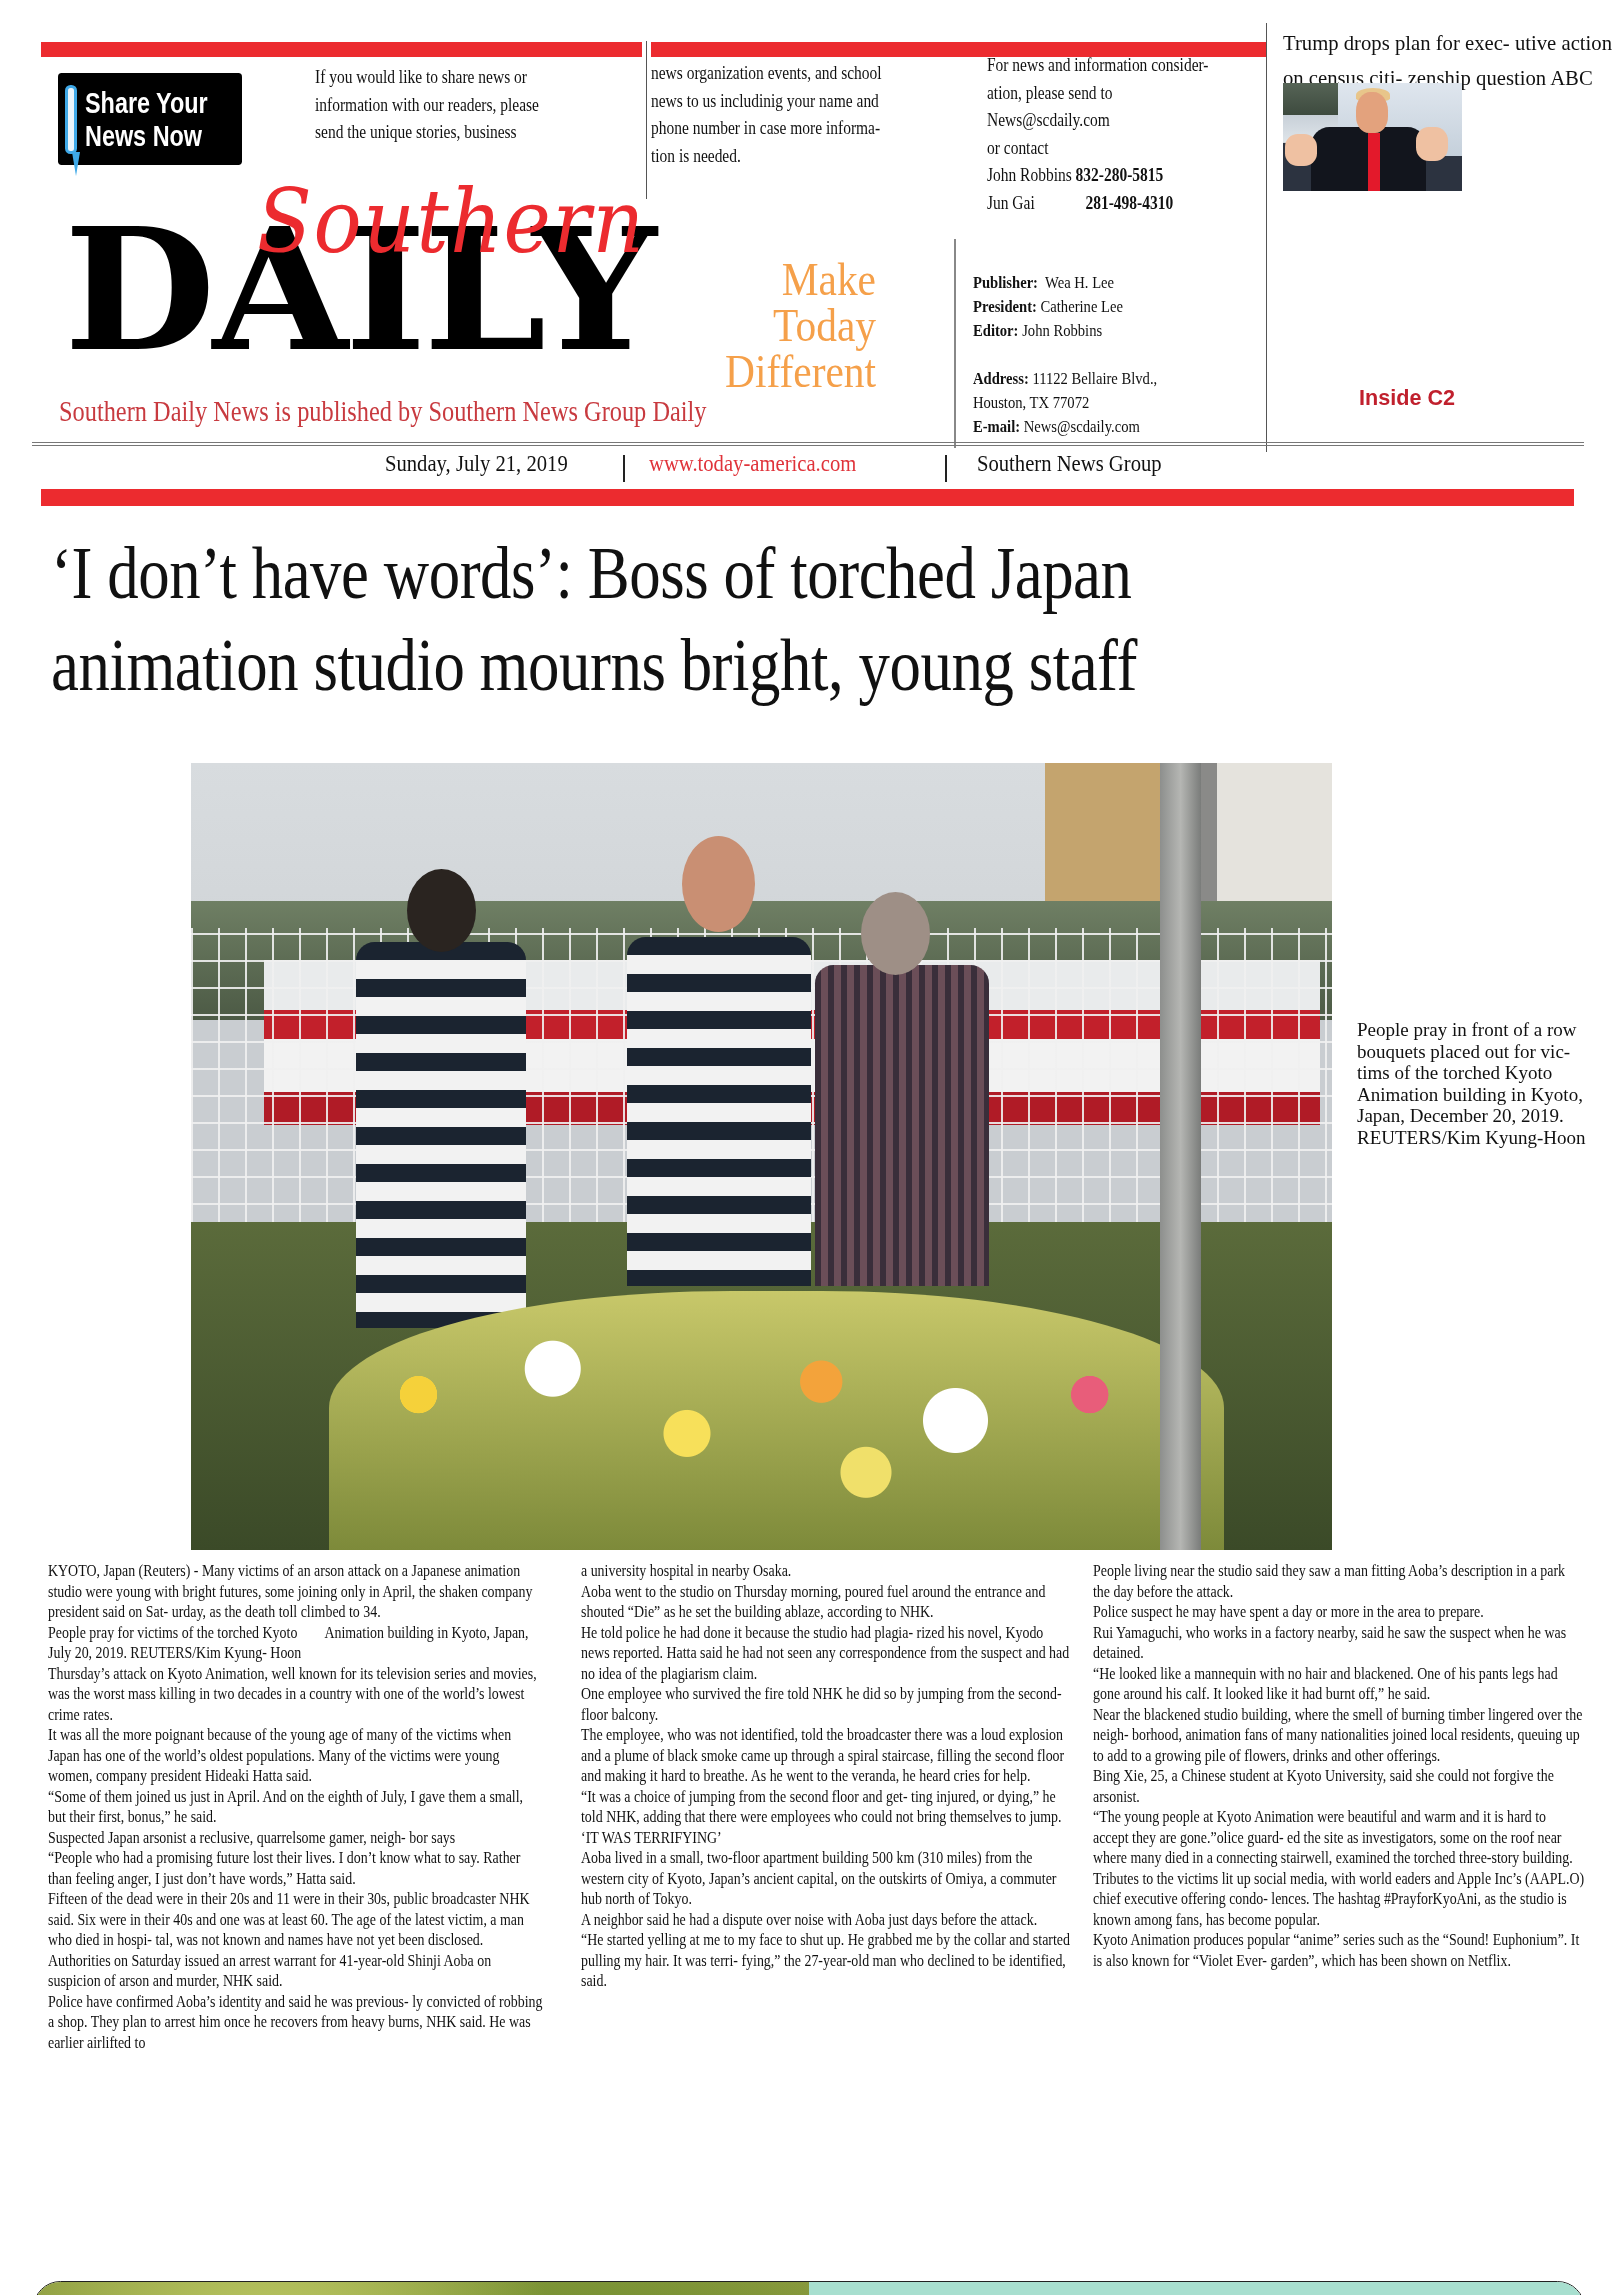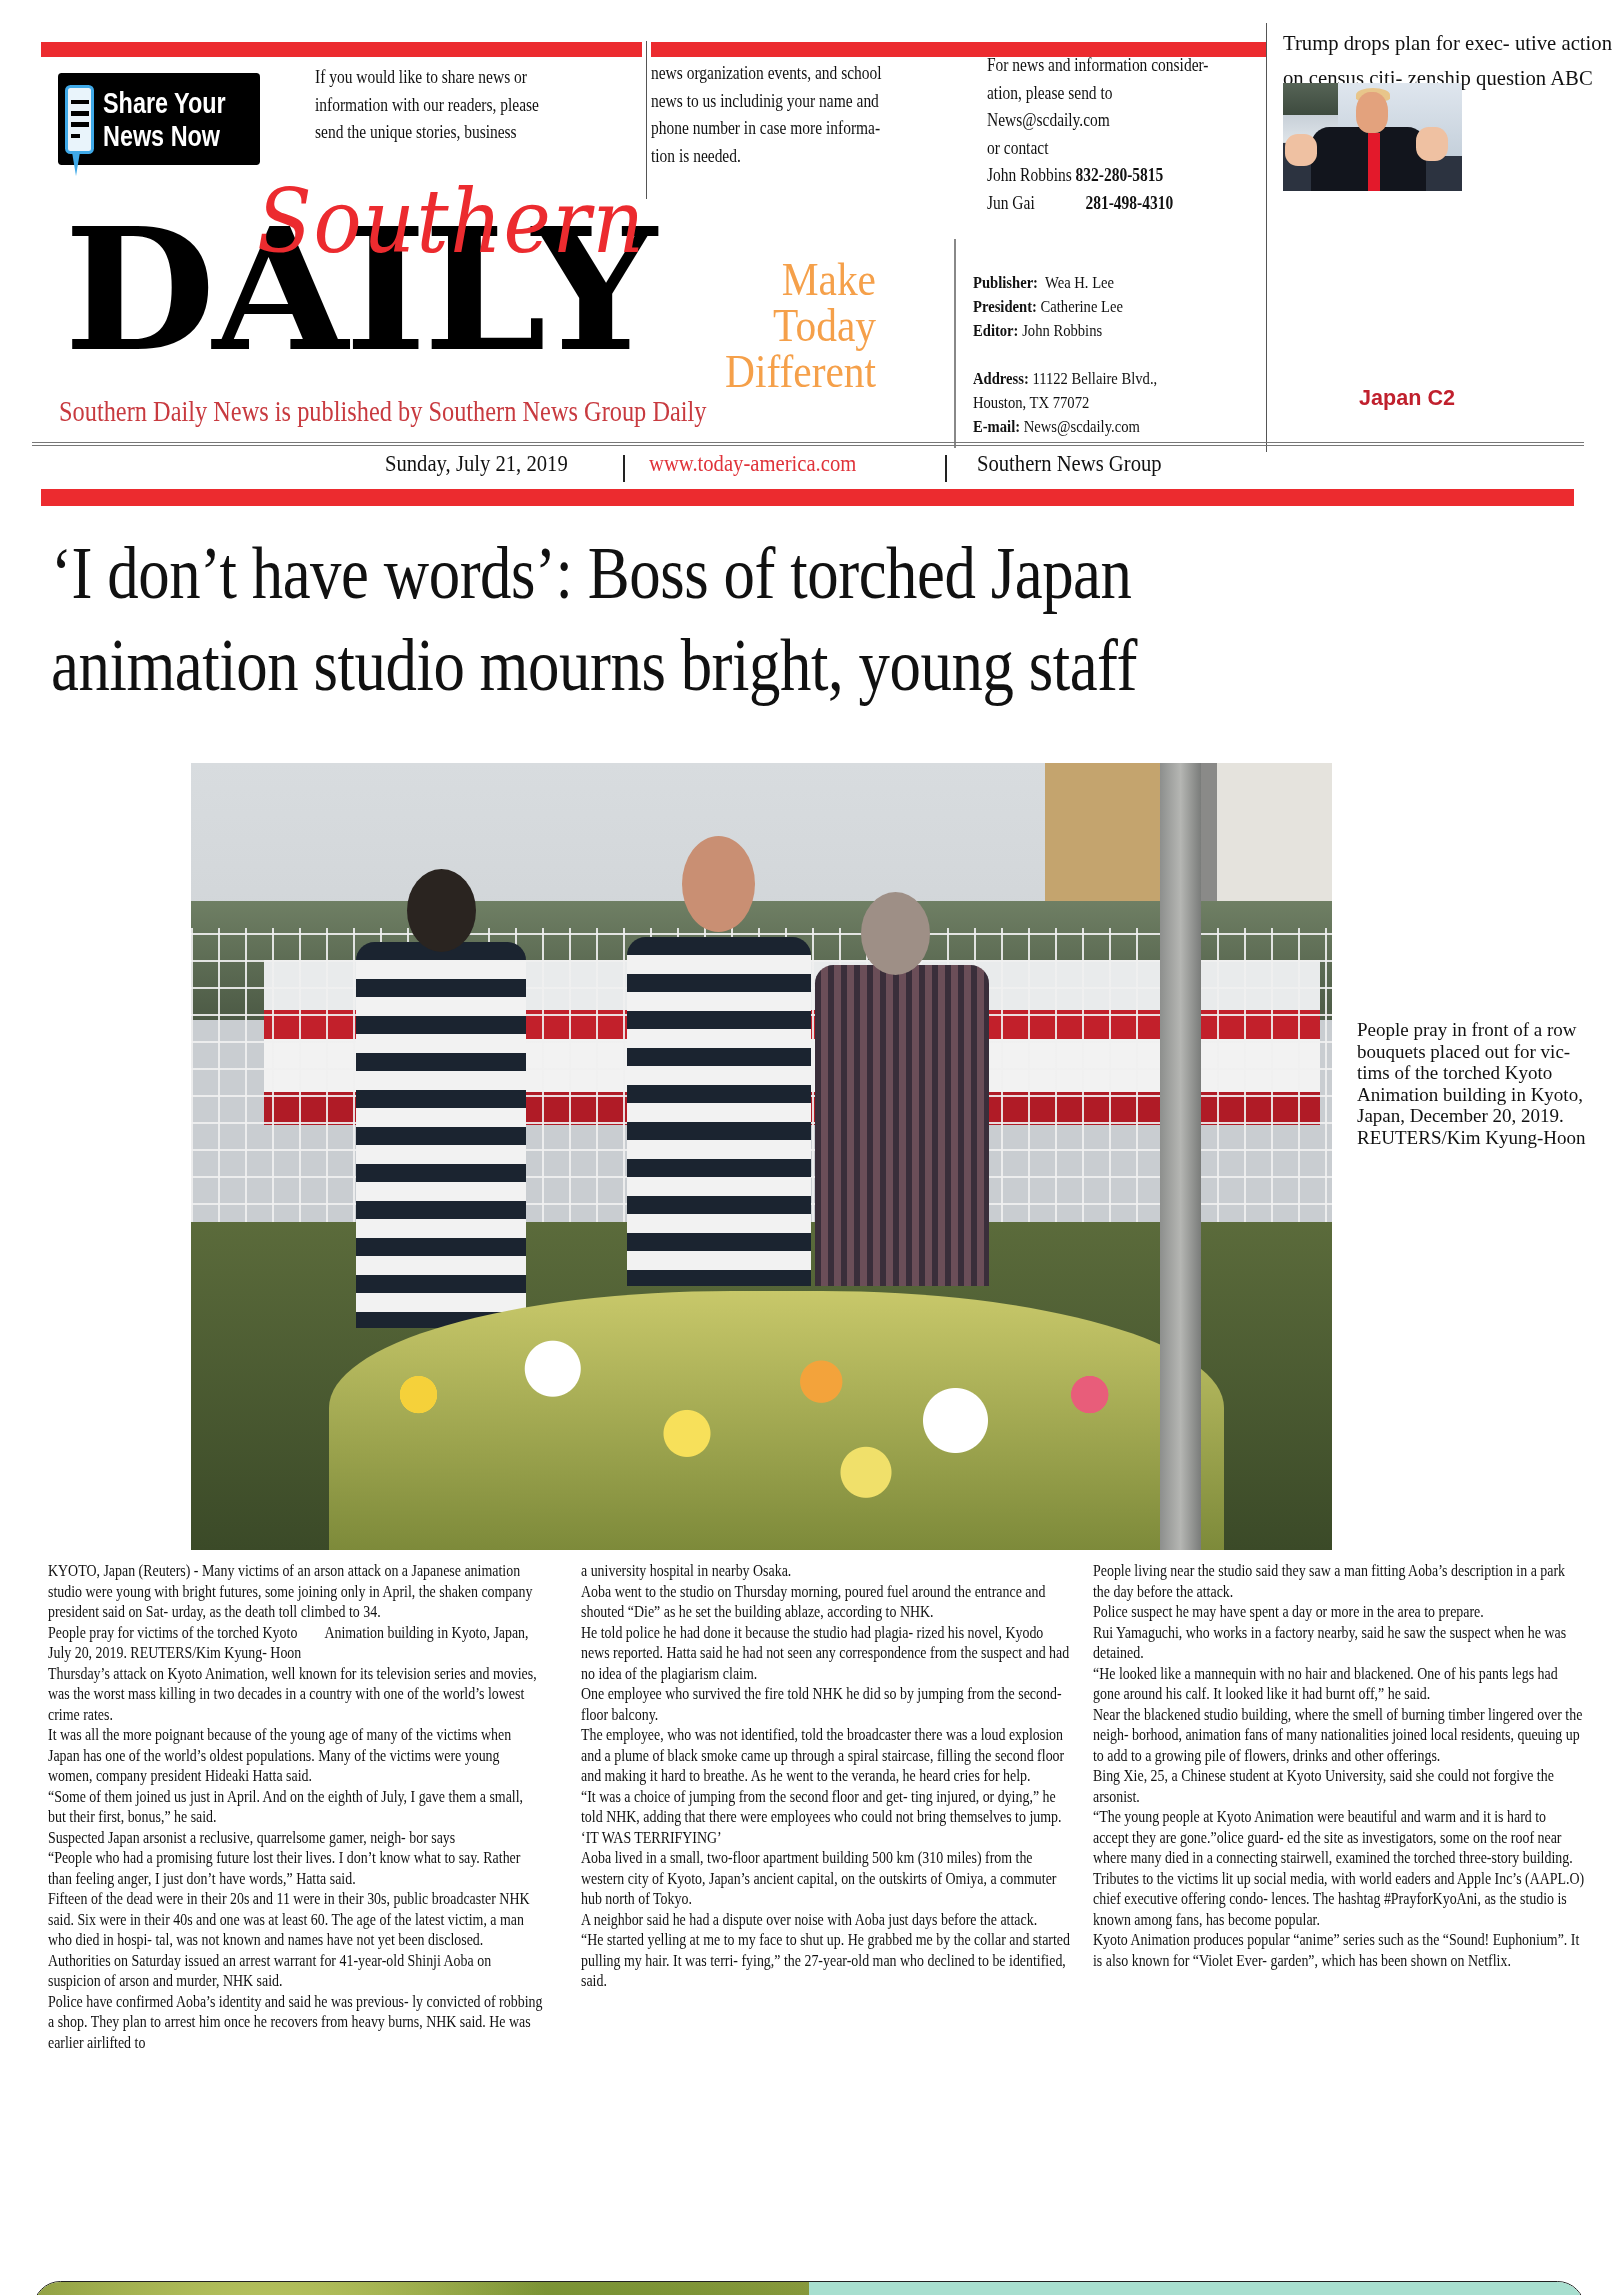--- a/index.html
+++ b/index.html
@@ -5,21 +5,21 @@
   * { box-sizing: border-box; margin: 0; padding: 0; }
   html, body { width: 1616px; height: 3007px; background: #ffffff; overflow: hidden; }
   body { position: relative; font-family: "Liberation Serif", "DejaVu Serif", serif; color: #111; }
 
   .abs { position: absolute; }
   .redbar { background: #ec2b2f; }
   .vline { position: absolute; width: 1.8px; background: #555; }
   .hline { position: absolute; height: 1.8px; background: #666; }
 
   
-  .share-logo { left: 58px; top: 73px; width: 202px; height: 92px; background: #000; border-radius: 3.7px; display: flex; align-items: center; }
+  .share-logo { left: 58px; top: 73px; width: 184px; height: 92px; background: #000; border-radius: 3.7px; display: flex; align-items: center; }
   .share-logo .bubble { width: 29px; height: 69px; margin-left: 7.3px; border: 3.7px solid #3fa9e8; border-radius: 5.5px; background: #e9f4fb; position: relative; display: flex; flex-direction: column; justify-content: space-evenly; padding: 5.5px 2.8px; }
   .share-logo .bubble i { display:block; height: 4.6px; background:#000; }
   .share-logo .bubble::after { content:""; position:absolute; left:3.7px; bottom:-25px; border-left: 4.6px solid transparent; border-right: 4.6px solid transparent; border-top: 24px solid #3fa9e8; }
   .share-logo .txt { color: #fff; font-family: "Liberation Sans", "DejaVu Sans", sans-serif; font-weight: bold; font-size: 30px; line-height: 33px; margin-left: 8.3px; transform: scaleX(0.78); transform-origin: left center; white-space: nowrap; }
 
   .hdr-text { font-size: 18px; line-height: 27.5px; transform: scaleX(0.86); transform-origin: left top; white-space: nowrap; }
 
   .masthead-southern { left: 257px; top: 179px; font-family: "DejaVu Serif", serif; font-style: italic; color: #ec2b2f; font-size: 87px; line-height: 87px; letter-spacing: 1.8px; transform: scaleX(0.92); transform-origin: left top; }
   .masthead-daily { left: 64px; top: 216px; font-family: "DejaVu Serif", serif; font-weight: bold; font-size: 156px; line-height: 138px; color: #000; letter-spacing: -2.8px; transform: scaleX(1.12) scaleY(1.08); transform-origin: left top; }
   .tagline { left: 702px; top: 257px; color: #f5a04a; font-size: 46px; line-height: 46px; text-align: right; width: 174px; transform: scaleX(0.9); transform-origin: right top; }
@@ -151,21 +151,21 @@
 <div class="abs side-head">Trump drops plan for exec- utive action on census citi- zenship   question ABC report</div>
 <div class="abs trump-photo">
   <div class="sky"></div>
     <div class="suit"></div>
     <div class="hair"></div>
     <div class="face"></div>
     <div class="tie"></div>
     <div class="hand1"></div>
     <div class="hand2"></div>
 </div>
-<div class="abs inside">Japan C2</div>
+<div class="abs inside">Inside C2</div>
 
 <div class="hline" style="left:32px; top:442px; width:1552px; height:1.4px; background:#777;"></div>
 <div class="hline" style="left:32px; top:445px; width:1552px; height:1.4px; background:#777;"></div>
 
 <div class="abs dateline" style="left:385px;">Sunday, July 21, 2019</div>
 <div class="vline" style="left:623px; top:455px; height:27px; width:1.8px; background:#222;"></div>
 <div class="abs dateline" style="left:649px; color:#e0333a;">www.today-america.com</div>
 <div class="vline" style="left:945px; top:455px; height:27px; width:1.8px; background:#222;"></div>
 <div class="abs dateline" style="left:977px;">Southern News Group</div>
 

